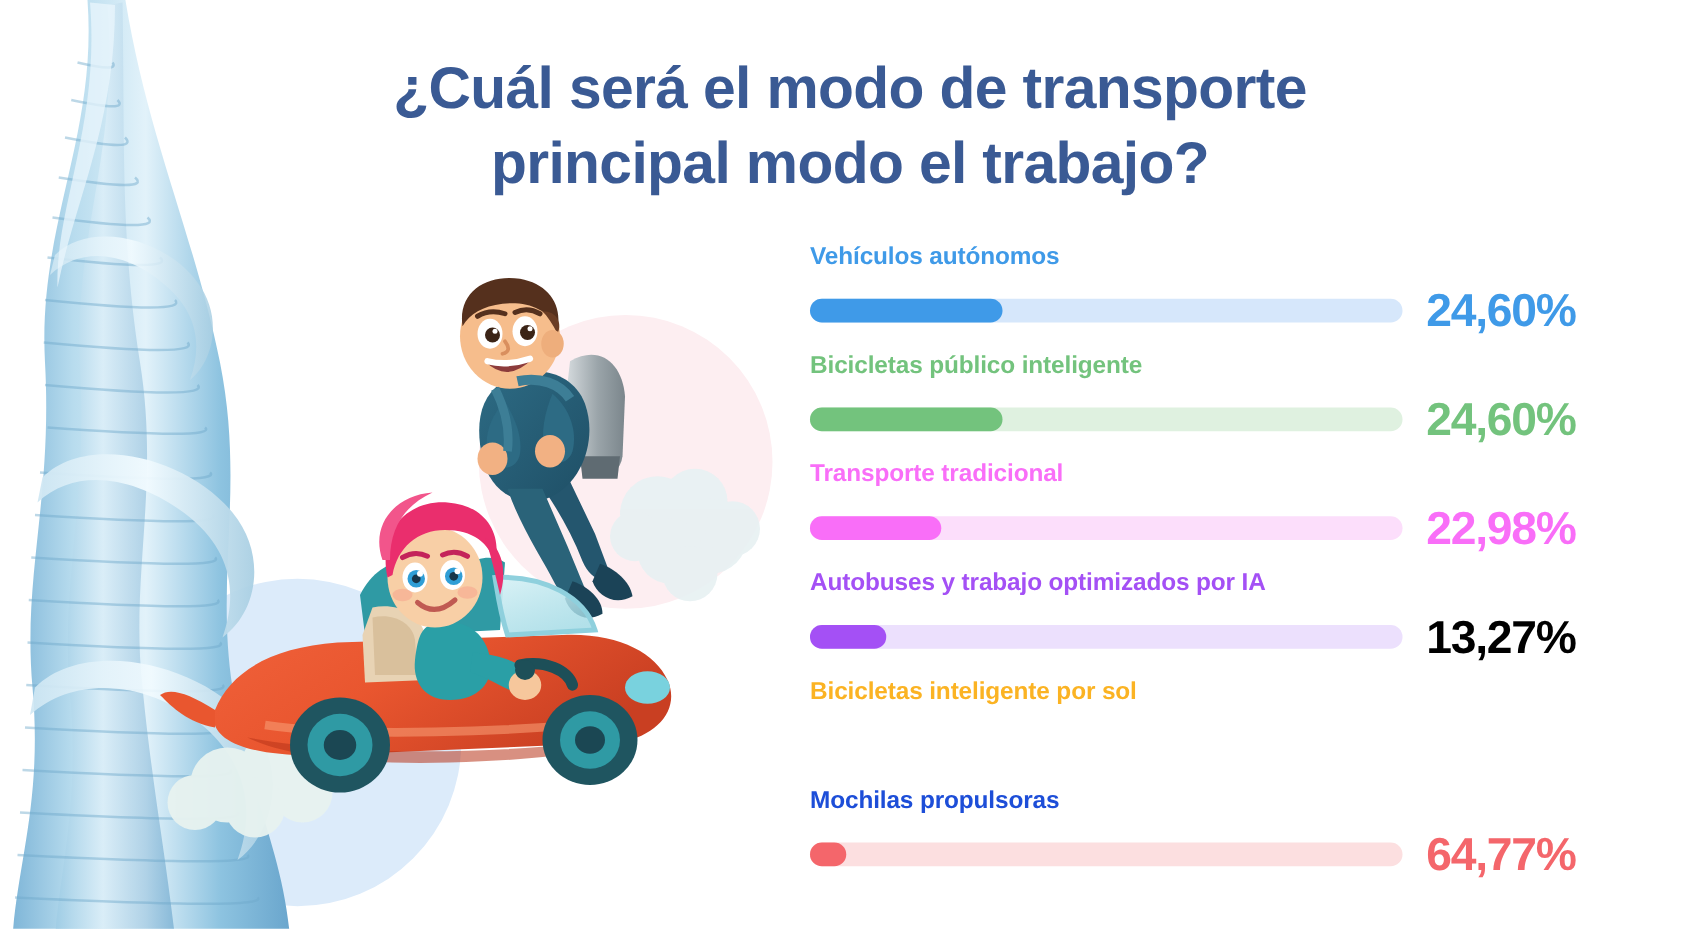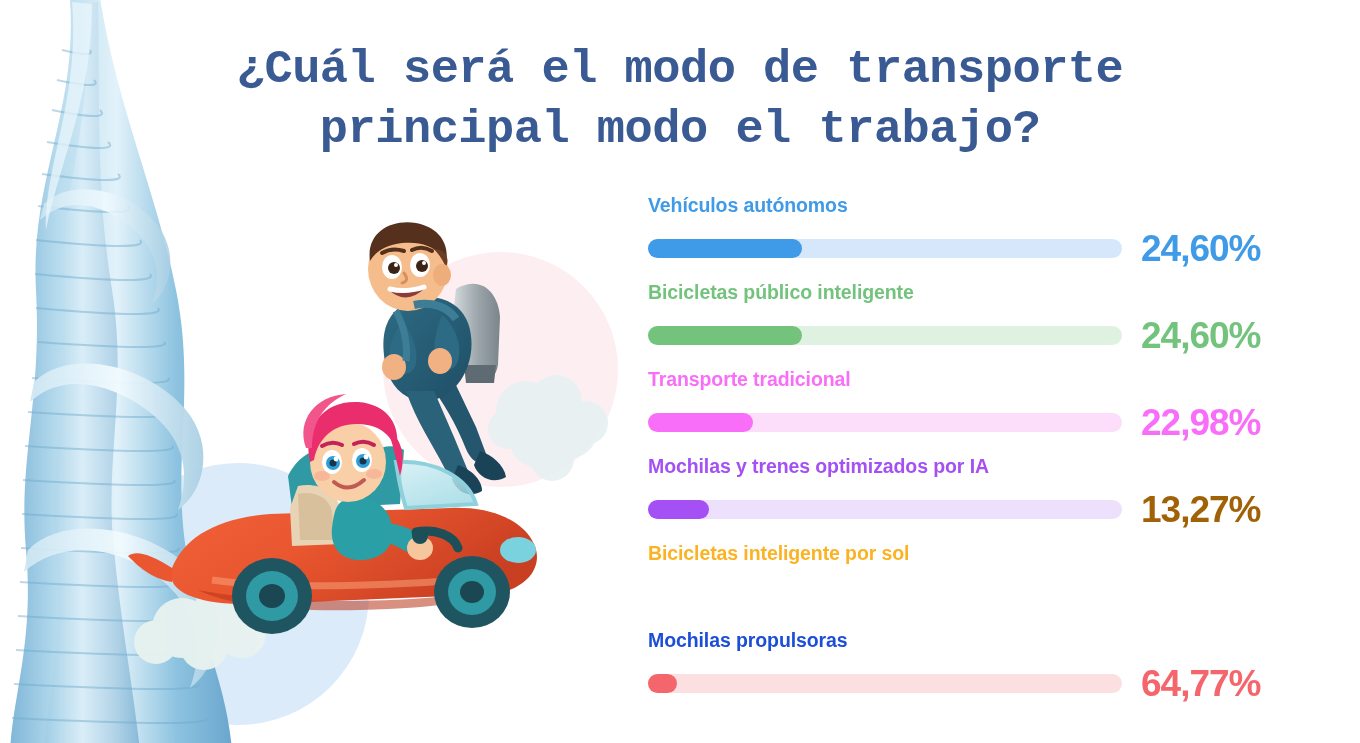--- a/index.html
+++ b/index.html
@@ -24,21 +24,20 @@
     position: absolute;
     left: 185px;
     top: 40px;
     width: 990px;
     text-align: center;
     font-size: 47px;
     line-height: 1.28;
     font-weight: bold;
     color: #3a5a94;
     letter-spacing: -0.5px;
-    font-family: Liberation Mono, monospace;
   }
   .title-line { display: block; white-space: nowrap; }
 
   
   .illustration {
     position: absolute;
     left: 0; top: 0;
     width: 640px; height: 743px;
     pointer-events: none;
   }
@@ -374,26 +373,26 @@
       <div class="row-label" style="color: rgb(249, 110, 248);">Transporte tradicional</div>
       <div class="bar-line">
         <div class="track" style="background: rgb(252, 222, 251);">
           <div class="fill" style="background: rgb(249, 110, 248); width: 22.2%;"></div>
         </div>
         <div class="value" style="color: rgb(249, 110, 248);">22,98%</div>
       </div>
     </div>
 
     <div class="row">
-      <div class="row-label" style="color: rgb(164, 80, 245);">Mochilas y trenes optimizados por IA</div>
+      <div class="row-label" style="color: rgb(164, 80, 245);">Autobuses y trabajo optimizados por IA</div>
       <div class="bar-line">
         <div class="track" style="background: rgb(236, 224, 253);">
           <div class="fill" style="background: rgb(164, 80, 245); width: 12.9%;"></div>
         </div>
-        <div class="value" style="color: #a16207;">13,27%</div>
+        <div class="value" style="color: #000000;">13,27%</div>
       </div>
     </div>
 
     <div class="row">
       <div class="row-label" style="color: rgb(251, 179, 35);">Bicicletas inteligente por sol</div>
     </div>
 
     <div class="row">
       <div class="row-label" style="color: #1d4ed8;">Mochilas propulsoras</div>
       <div class="bar-line">

